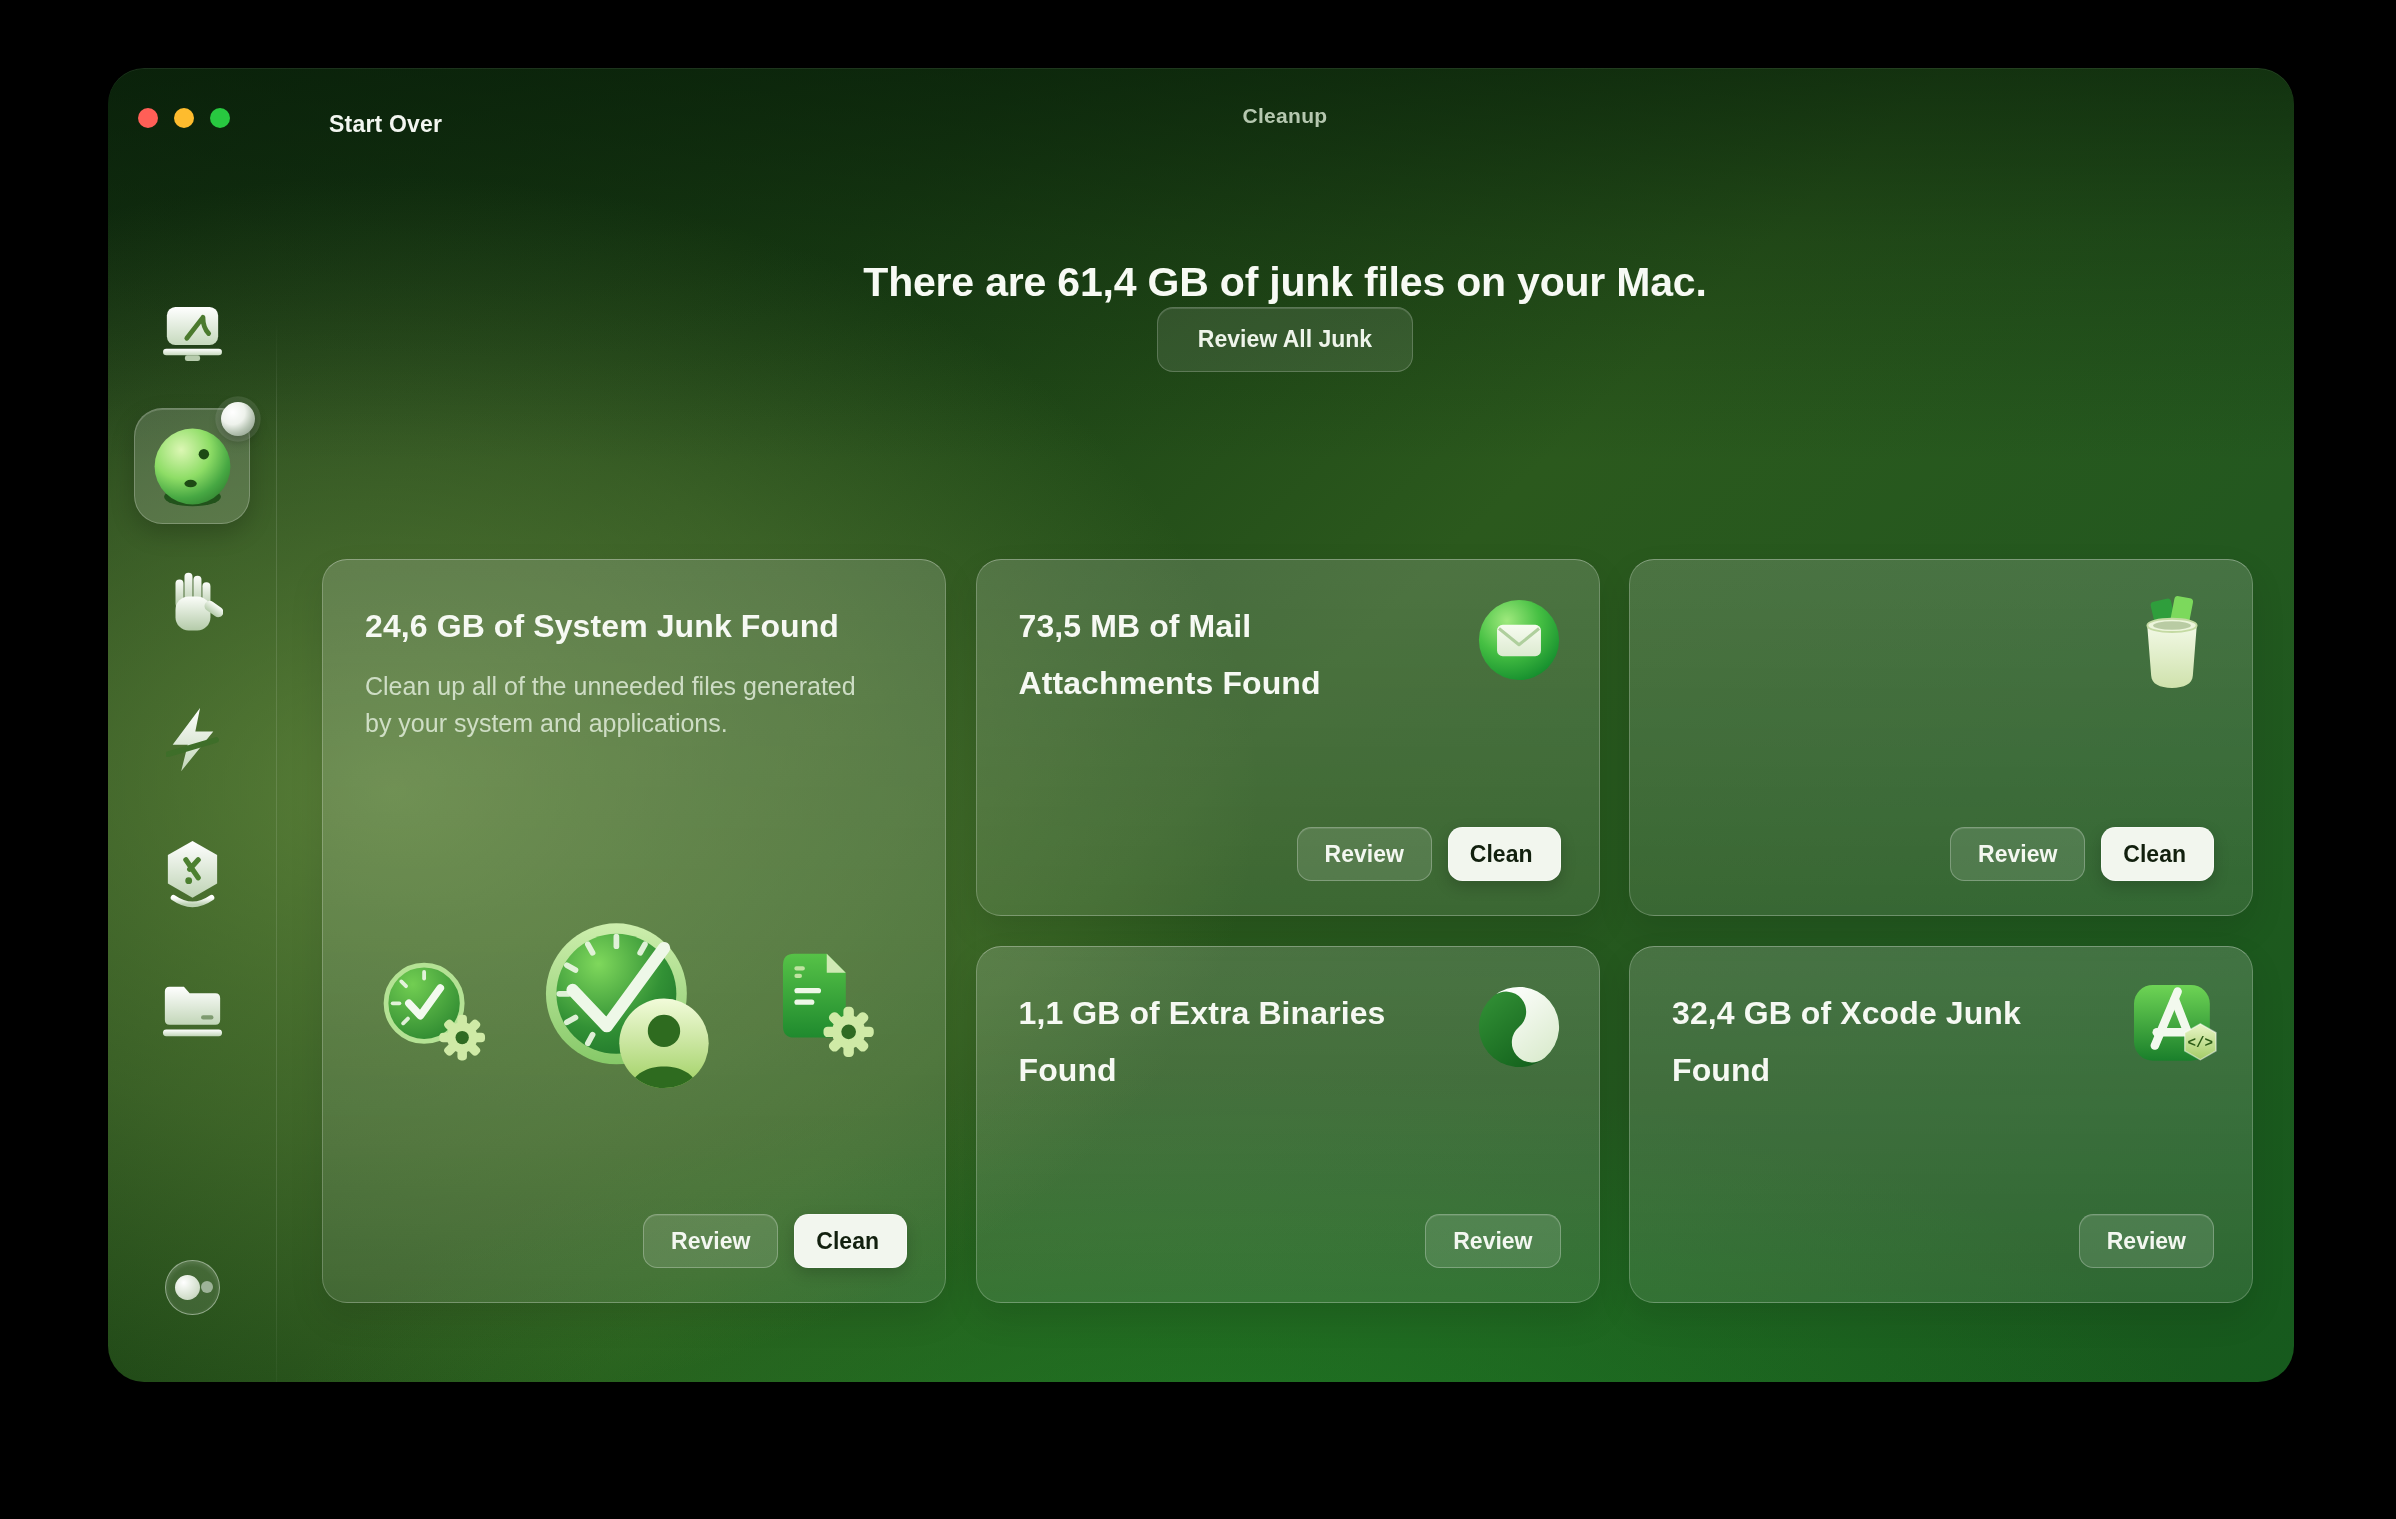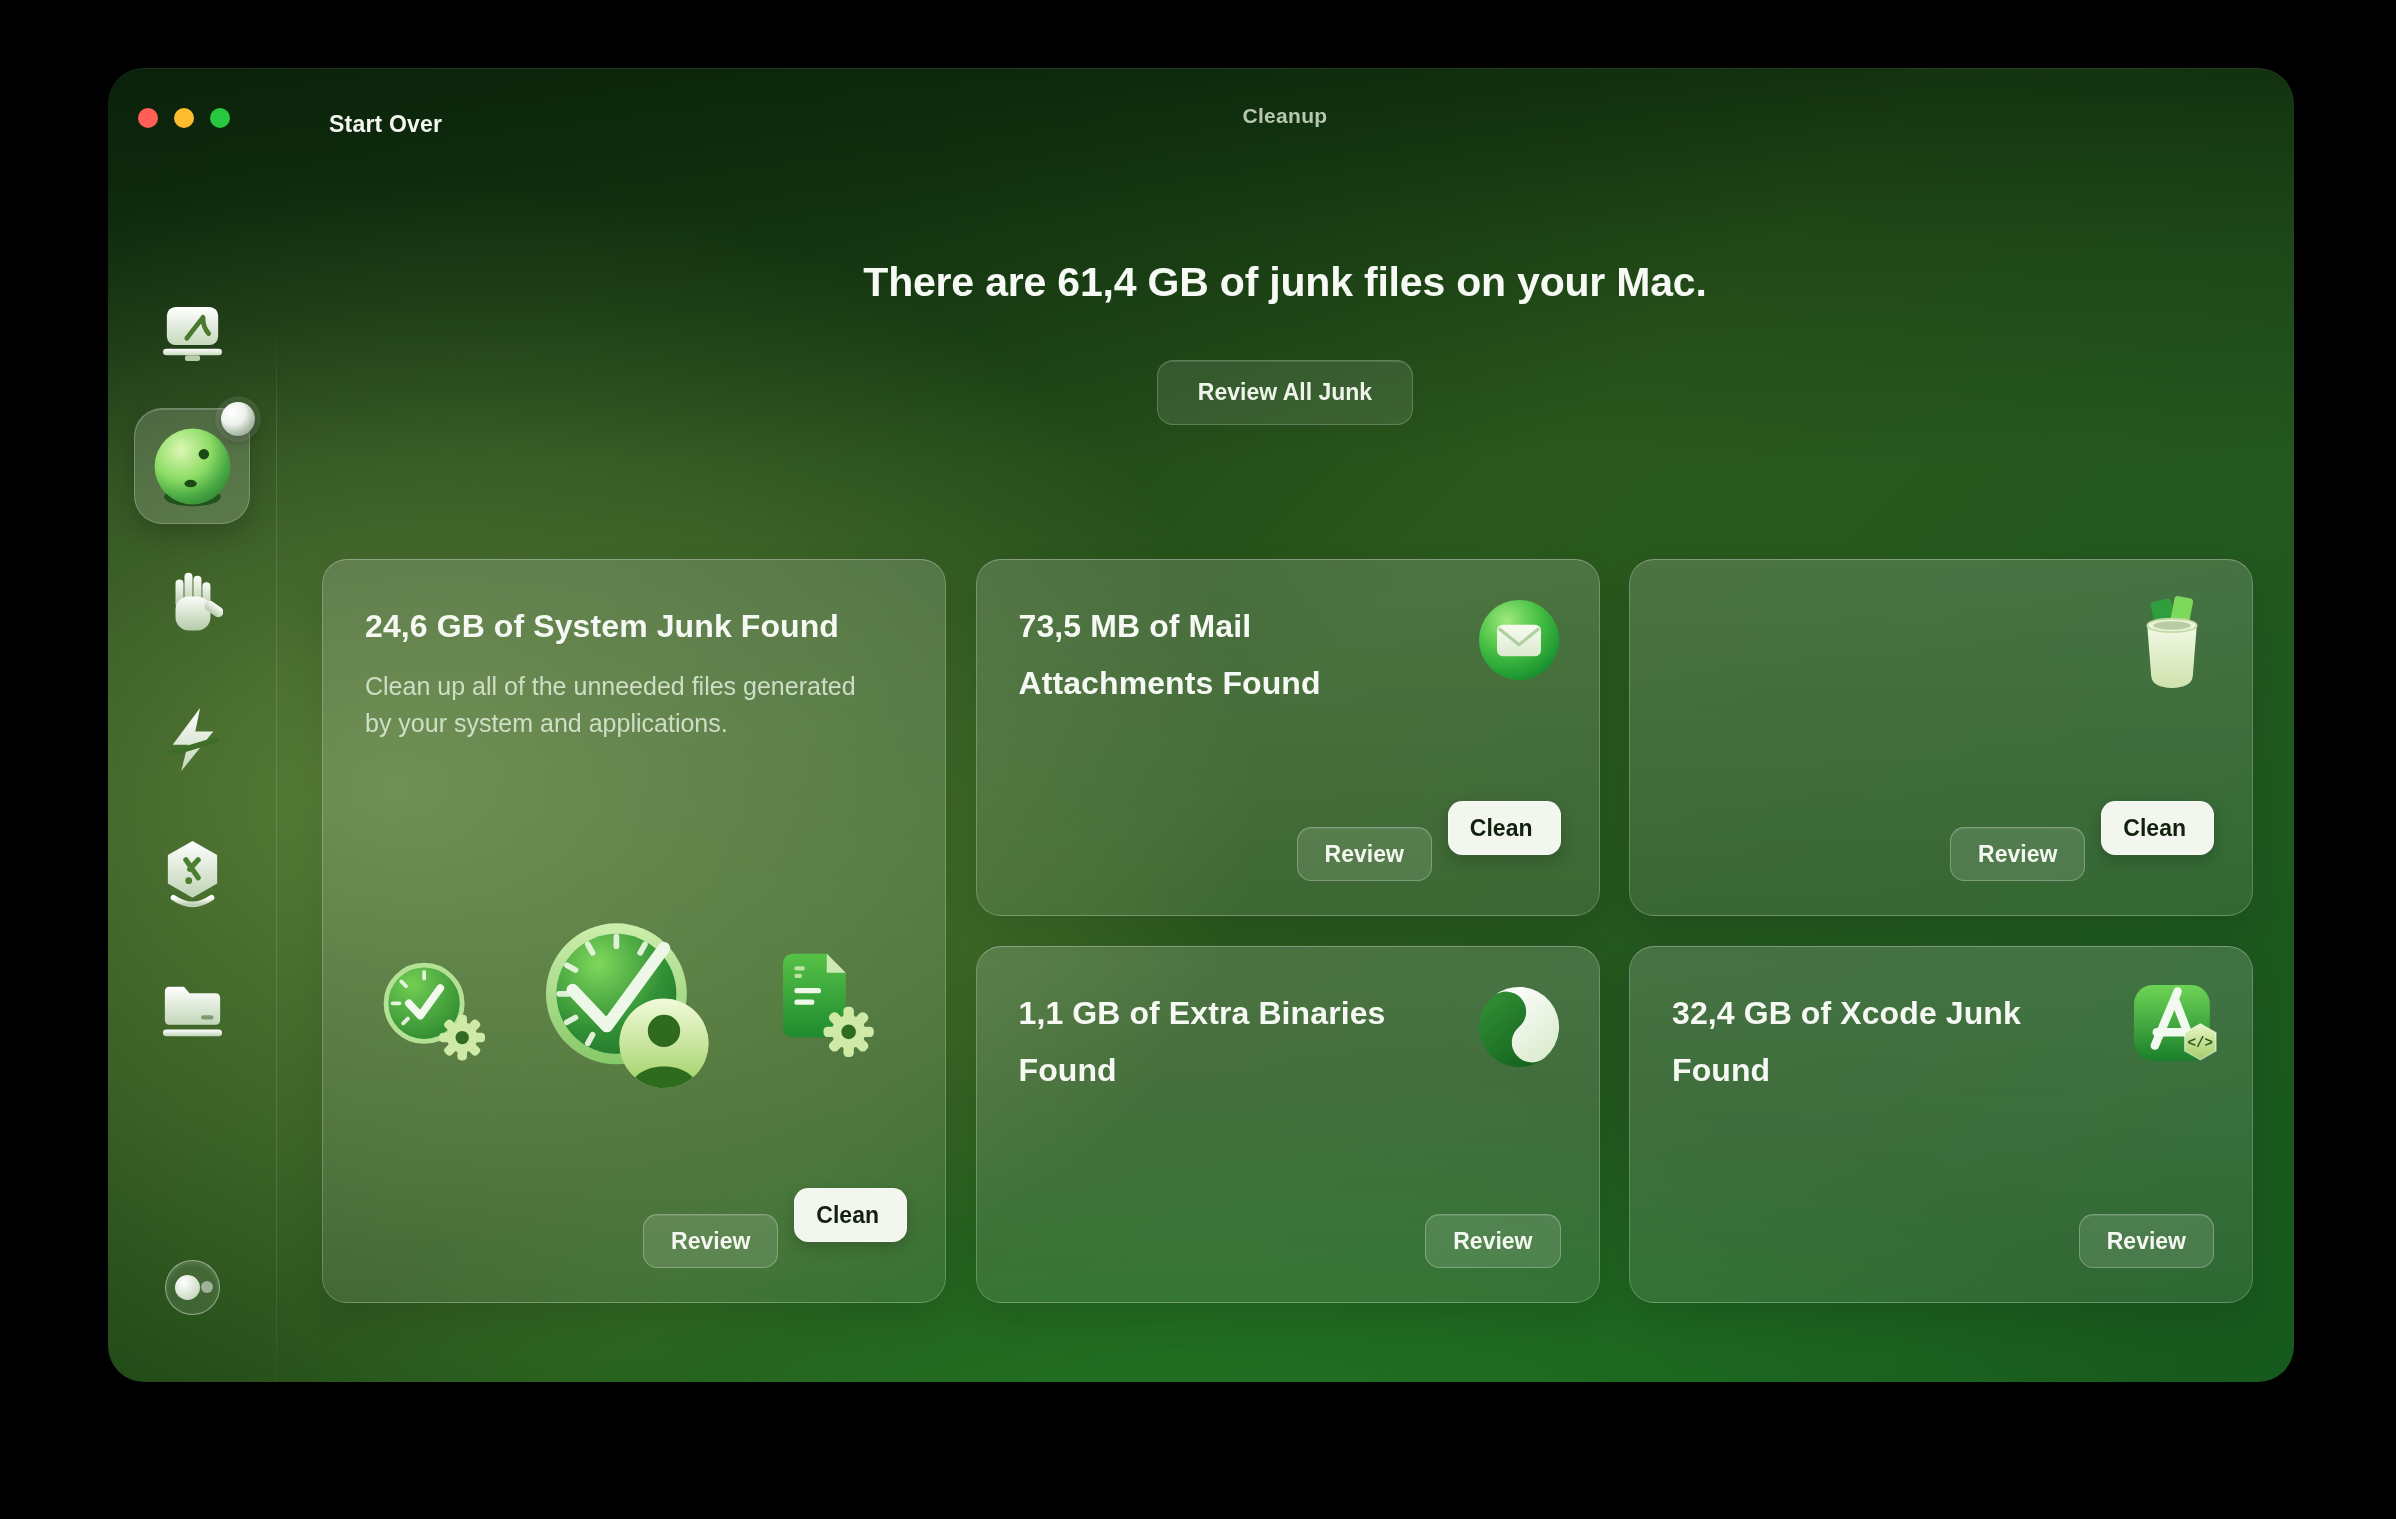--- a/index.html
+++ b/index.html
@@ -46,21 +46,21 @@
     background:rgba(255,255,255,0.10); border:1.9px solid rgba(230,240,227,0.50);
     box-shadow:inset 0 1.9px 5.7px rgba(255,255,255,0.15); cursor:pointer; }
   .assistant .dot-big { position:absolute; left:8.6px; top:14.3px; width:25px; height:25px; border-radius:50%;
     background:radial-gradient(circle at 35% 30%, #ffffff, #cfdcc8 70%, #aebfa7); }
   .assistant .dot-small { position:absolute; left:35px; top:20px; width:12.4px; height:12.4px; border-radius:50%;
     background:#9db398; }
 
   
   .hero { position:absolute; left:168px; right:0; top:190px; text-align:center; }
   .headline { font-size:41px; font-weight:700; color:#f7faf4; letter-spacing:-0.2px; line-height:49px; }
-  .review-all { margin-top:53px; display:inline-flex; align-items:center; justify-content:center;
+  .review-all { display:inline-flex; align-items:center; justify-content:center;
     height:65px; padding:15px 40px; border-radius:16px;
     background:rgba(255,255,255,0.10); border:1px solid rgba(255,255,255,0.20);
     box-shadow:inset 0 1px 0 rgba(255,255,255,0.14);
     font-size:23px; font-weight:700; color:#eef4ea; cursor:pointer; }
 
   
   .cards { position:absolute; left:214px; top:491px;
     display:grid; grid-template-columns:624px 624px 624px; grid-template-rows:357px 357px;
     column-gap:29.5px; row-gap:30px; }
   .card { position:relative; border-radius:25px;
@@ -74,21 +74,21 @@
   .card-desc { margin-top:13.3px; font-size:25px; line-height:37px; color:rgba(224,236,217,0.85); max-width:499px; }
   .card-icon { position:absolute; top:38px; right:38px; }
   .card-icon--trash { top:32px; right:44px; }
   .card-icon--xcode { top:36px; right:25px; }
   .cluster { position:absolute; left:44px; top:350px; }
   .card-actions { position:absolute; right:38px; bottom:34px; display:flex; gap:16px; }
 
   .btn { display:inline-flex; align-items:center; justify-content:center;
     height:54px; padding:0 27px; border-radius:14.3px; font-size:23px; font-weight:700; cursor:pointer; }
   .btn-ghost { background:rgba(255,255,255,0.12); border:1px solid rgba(255,255,255,0.26); color:#f3f7f0;
-    box-shadow:inset 0 1px 0 rgba(255,255,255,0.10);margin-top:26px; }
+    box-shadow:inset 0 1px 0 rgba(255,255,255,0.10); }
   .btn-solid { background:#f2f6ee; color:#12200e; border:1px solid rgba(255,255,255,0.45);
     box-shadow:0 5.7px 15px rgba(0,0,0,0.18);padding-left:21px; }
 </style>
 </head>
 <body>
 
 <div class="window">
 
   <div class="traffic">
     <div class="light" style="background:#ff5f57"></div>

